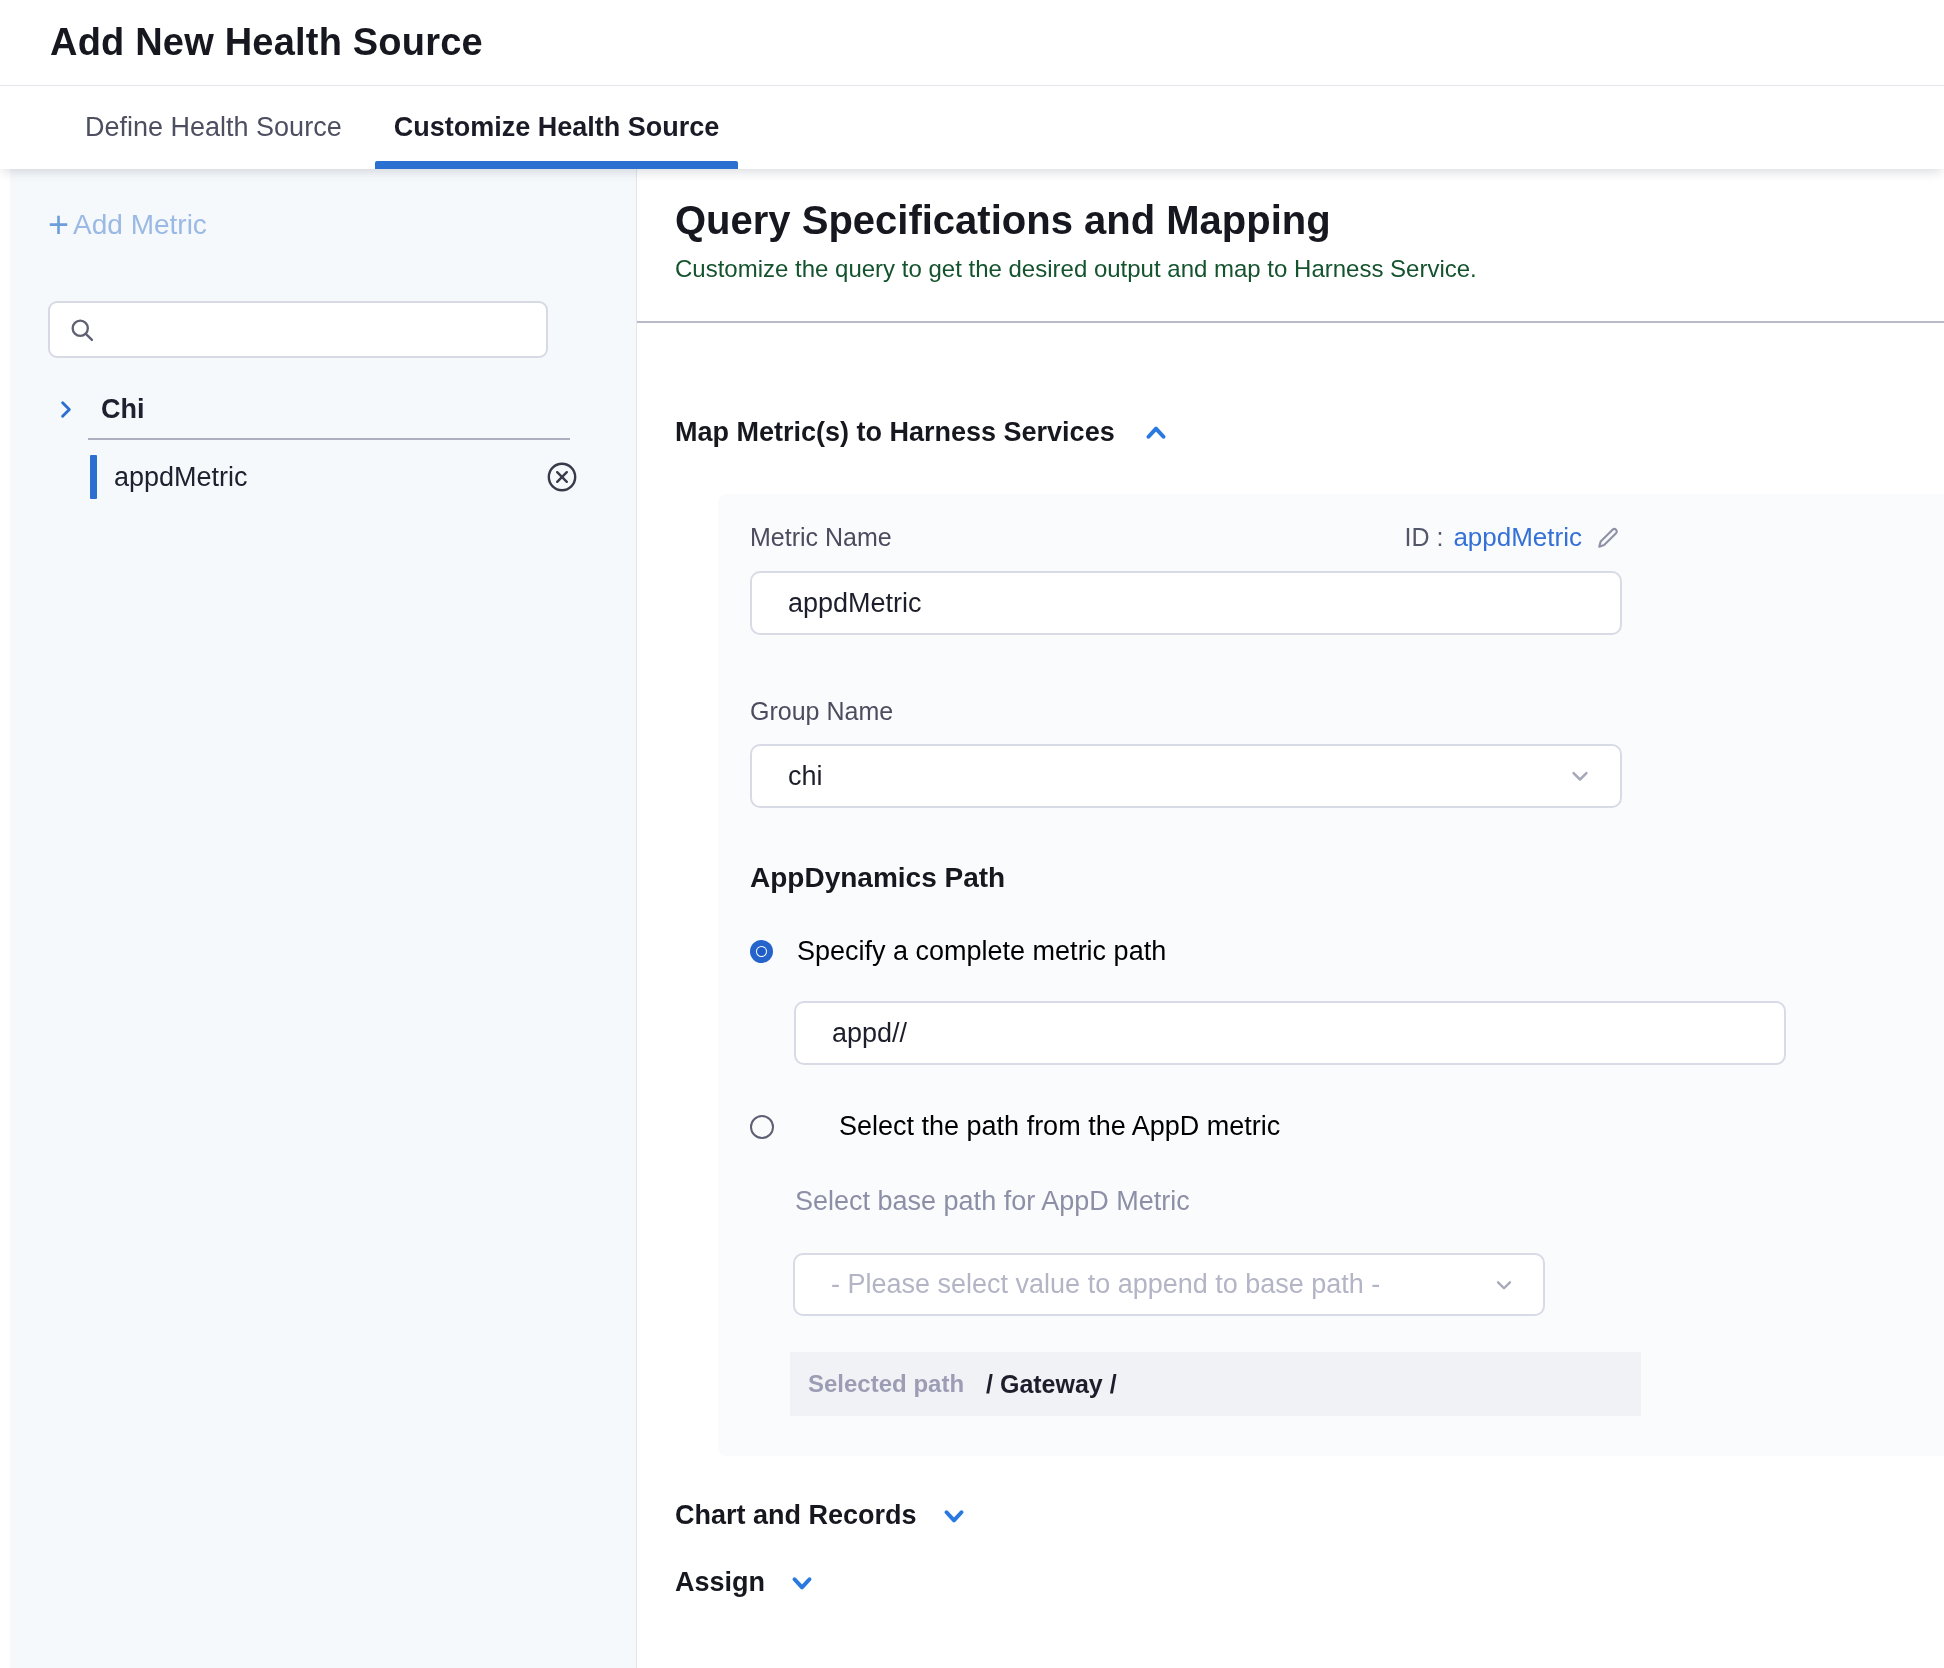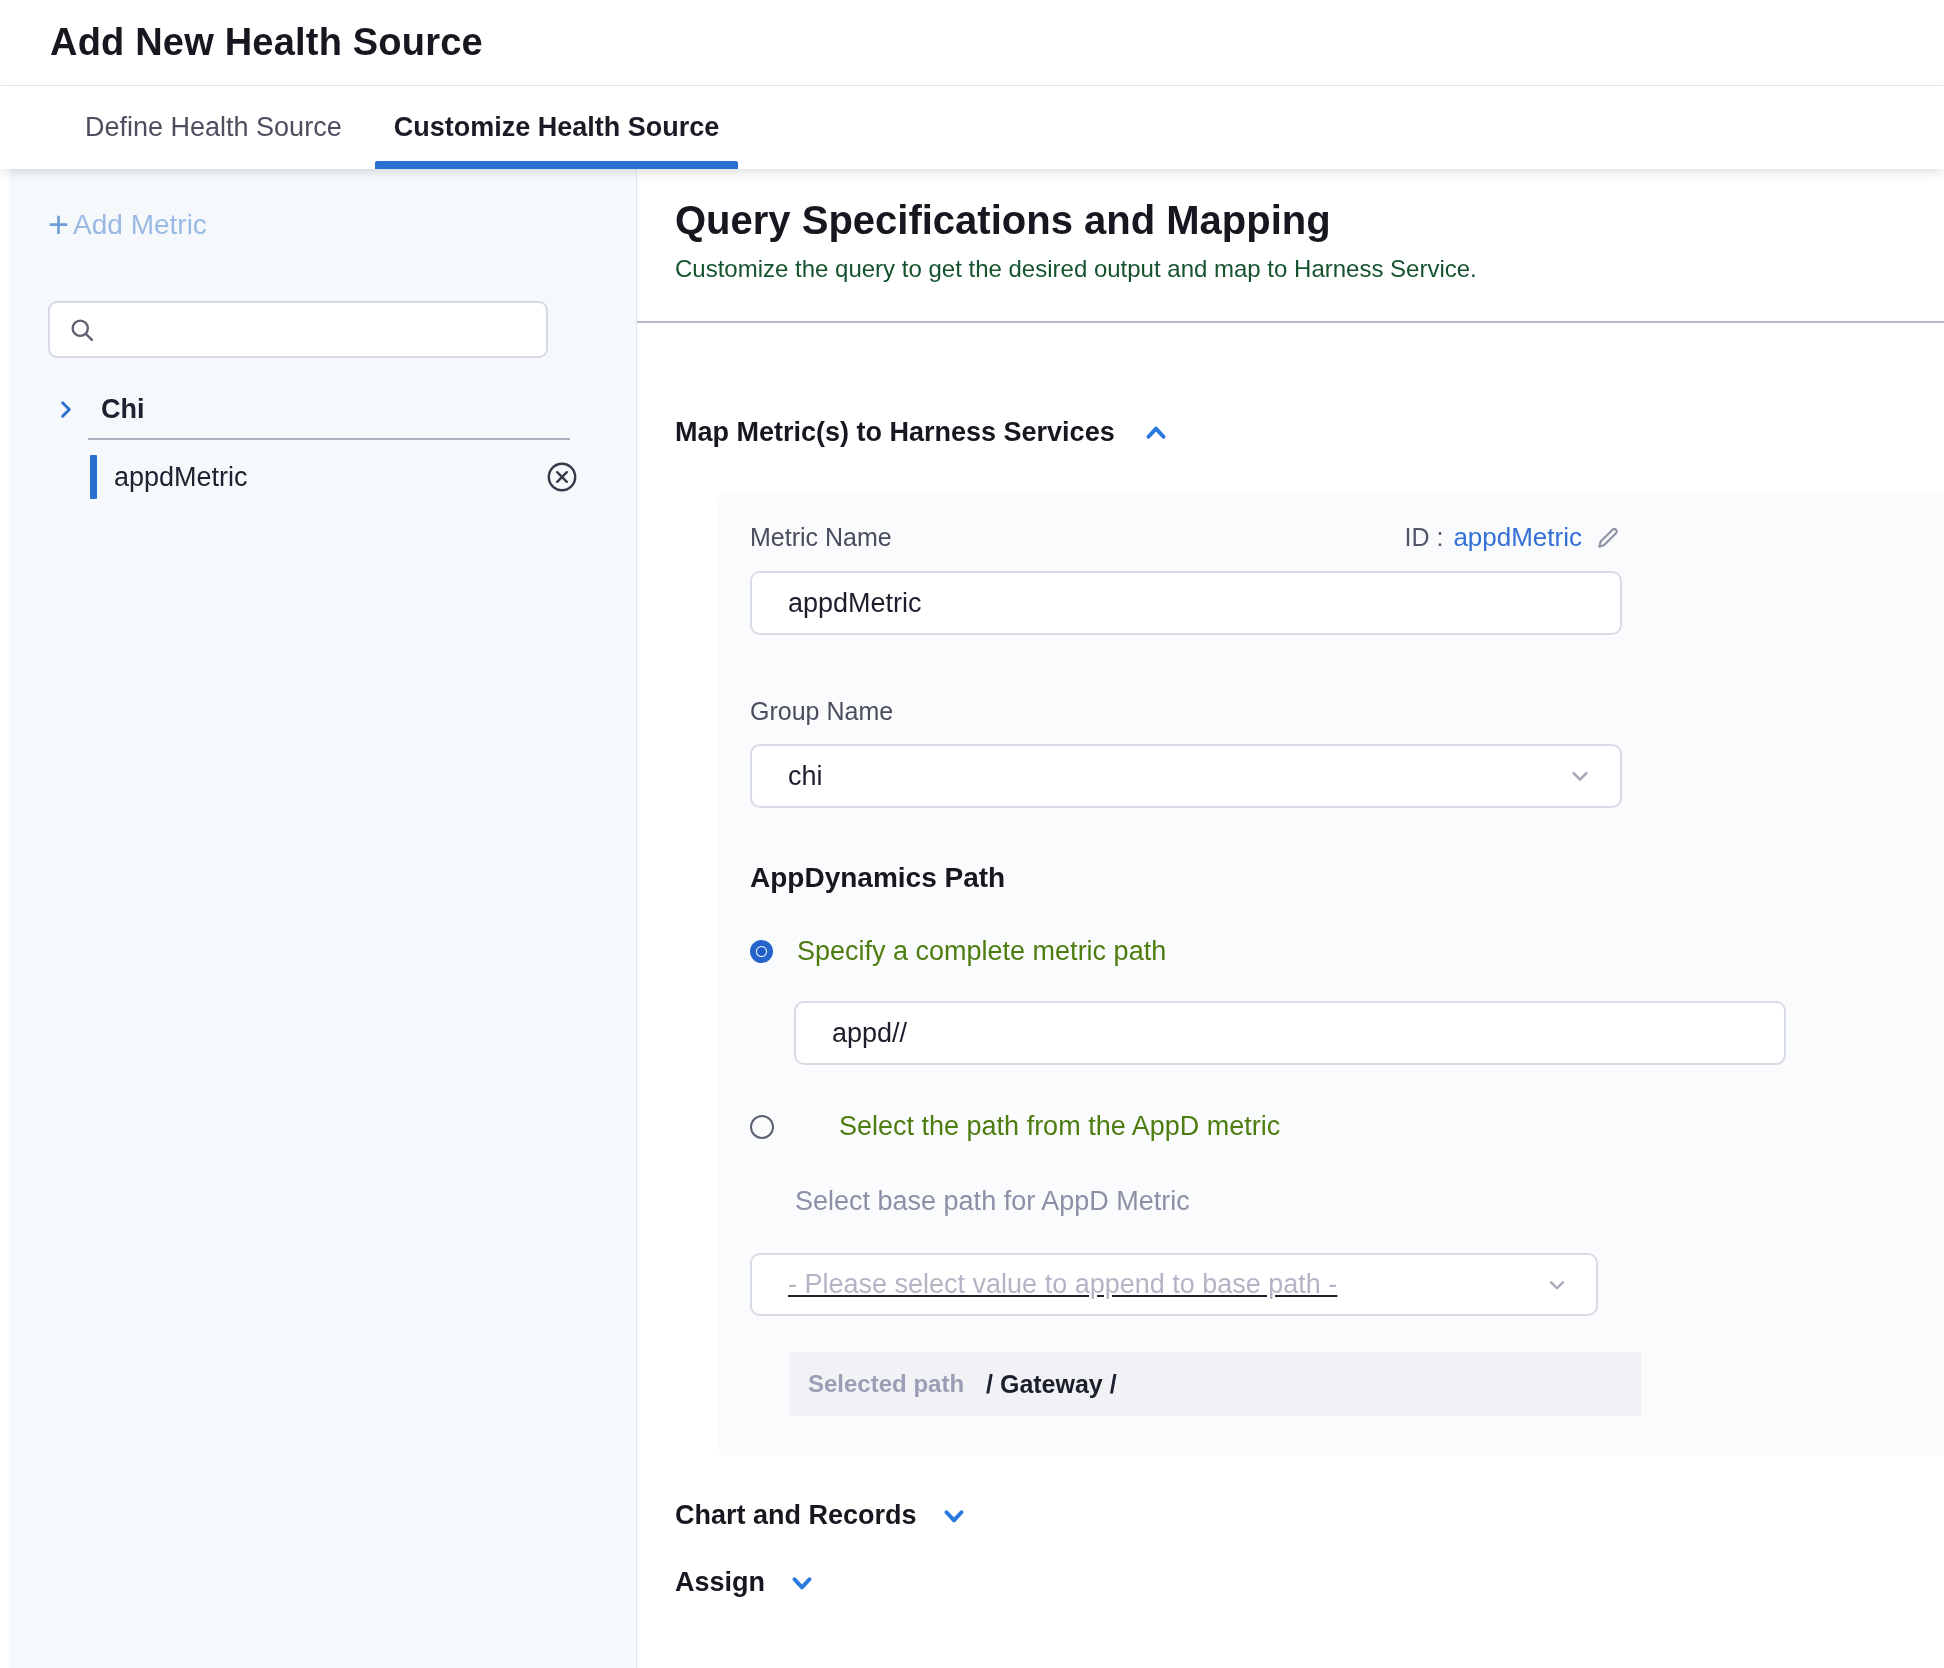--- a/index.html
+++ b/index.html
@@ -61,25 +61,25 @@
 
   .gname { margin-top:62px; }
   .appd-path { margin-top:54px; font-size:28px; font-weight:700; color:#17181f; }
 
   .radio-row { display:flex; align-items:center; cursor:pointer; }
   .radio-row.first { margin-top:42px; }
   .radio-row.second { margin-top:46px;gap:41px; }
   .radio-on { width:23px; height:23px; border-radius:50%; border:6px solid #2464cb; background:#fff; position:relative; flex:0 0 23px; }
   .radio-on::after { content:""; position:absolute; inset:1px; border-radius:50%; background:#1d5cc6; }
   .radio-off { width:24px; height:24px; border-radius:50%; border:2.5px solid #5d5f73; background:transparent; flex:0 0 24px; }
-  .radio-row .lbl { margin-left:24px; font-size:27px; color:#4d7c0f; }
+  .radio-row .lbl { margin-left:24px; font-size:27px; color:#000000; }
 
   .path-input { margin-top:34px; margin-left:44px; width:992px; }
   .base-label { margin-top:44px; margin-left:45px; font-size:27px; color:#8d8fa7; }
-  .base-select { margin-top:36px; width:848px; height:63px;text-decoration:underline; }
+  .base-select { margin-top:36px; margin-left:43px; width:752px; height:63px; }
   .base-select .ph { font-size:27px; color:#b3b5c6; }
 
   .selected-bar { margin-top:36px; margin-left:40px; width:851px; height:64px; background:#f1f2f6; display:flex; align-items:center; padding-left:18px; }
   .selected-bar .k { font-size:24px; font-weight:700; color:#9c9db4; }
   .selected-bar .v { margin-left:22px; font-size:25px; font-weight:700; color:#1d1e2b; }
 
   .section-head.chart { margin-top:44px; }
   .section-head.assign { margin-top:36px; }
   .section-head.chart .chev, .section-head.assign .chev { margin-left:22px; }
 

